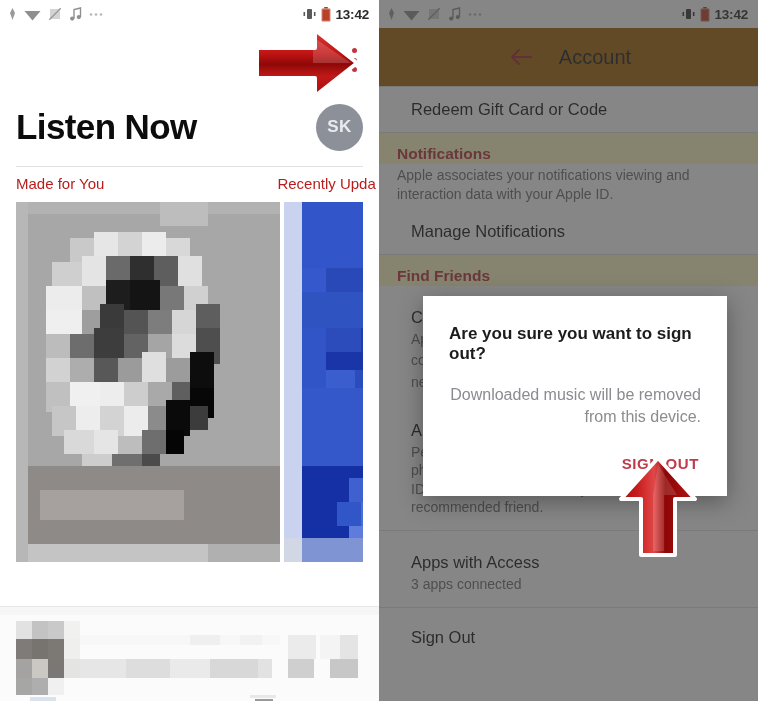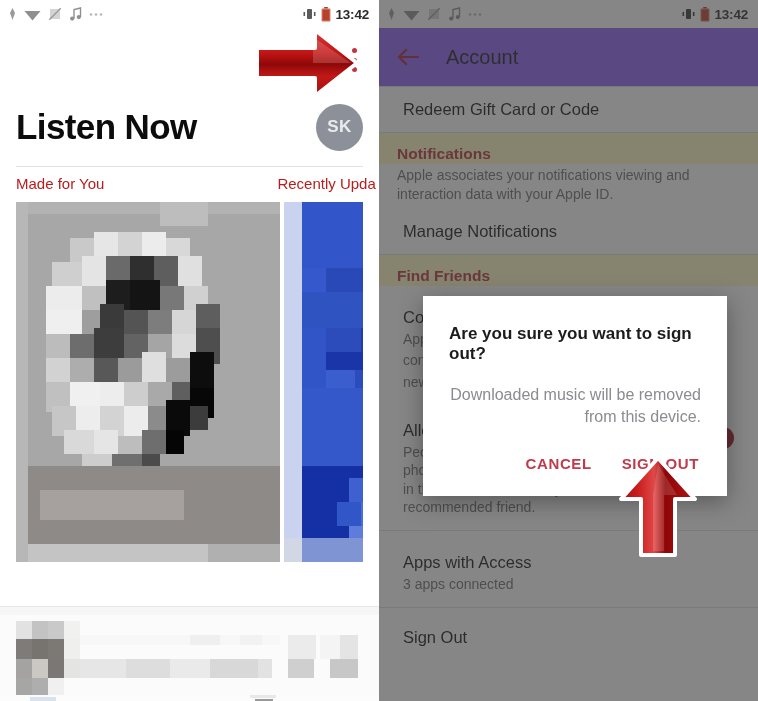--- a/index.html
+++ b/index.html
@@ -86,27 +86,27 @@
     width: 379px; height: 701px;
     background: #ffffff;
     position: relative;
     overflow: hidden;
   }
   .rcontent { position: absolute; inset: 0; background: #fff; }
   .scrim { position: absolute; inset: 0; background: rgba(60,60,60,.62); z-index: 5; }
 
   .rstatus { height: 28px; display:flex; align-items:center; padding: 0 10px 0 8px; background: #fff; }
   .appbar {
-    height: 58px; display: flex; align-items: center; padding: 0 14px; background: #8b5cf6;
+    height: 58px; display: flex; align-items: center; padding: 0 14px; background: #a16207; justify-content: center;
   }
   .back-arrow { width: 30px; height: 30px; display:flex; align-items:center; justify-content:center; }
   .appbar-title { font-size: 20px; color: #1a1a1a; margin-left: 23px; }
   .bar-line { height: 1px; background: #dcdcdc; }
 
-  .row { padding: 13px 24px; background: #fff; }
+  .row { padding: 13px 32px; background: #fff; }
   .row-title { font-size: 16.5px; color: #121212; }
   .row-sub { font-size: 14px; color: #6d6d72; line-height: 1.33; margin-top: 3px; }
   .grp-head { font-size: 15.5px; font-weight: bold; color: #b5303c; padding: 12px 18px 1px 18px; background:#fef9c3; }
   .grp-desc { font-size: 14px; color: #6d6d72; padding: 2px 18px 0 18px; line-height: 1.35; background:#fff; }
   .divider { height: 1px; background: #e0e0e0; }
   .row-flex { display:flex; align-items:flex-start; justify-content: space-between; }
   .row-flex .rf-text { flex: 1 1 auto; padding-right: 14px; }
 
   .sw { width: 52px; flex: 0 0 52px; height: 22px; position: relative; margin-top: 6px; }
   .sw .track { position:absolute; left:4px; top:4px; width:40px; height:14px; border-radius:7px; background:#c3a7aa; }
@@ -497,21 +497,20 @@
         <div class="row-title">Sign Out</div>
       </div>
     </div>
 
     <div class="scrim"></div>
 
     <div class="dialog">
       <div class="dlg-title">Are you sure you want to sign out?</div>
       <div class="dlg-msg">Downloaded music will be removed from this device.</div>
       <div class="dlg-actions">
-        <button class="dlg-btn">CANCEL</button>
         <button class="dlg-btn">SIGN OUT</button>
       </div>
     </div>
 
     <div class="arrow arrow-up" style="left:238px;">
       <svg width="82" height="104" viewBox="0 0 82 104">
         <defs>
           <linearGradient id="gUp" x1="0" y1="0" x2="1" y2="0">
             <stop offset="0%" stop-color="#a60f0f"></stop>
             <stop offset="22%" stop-color="#c81c1c"></stop>

